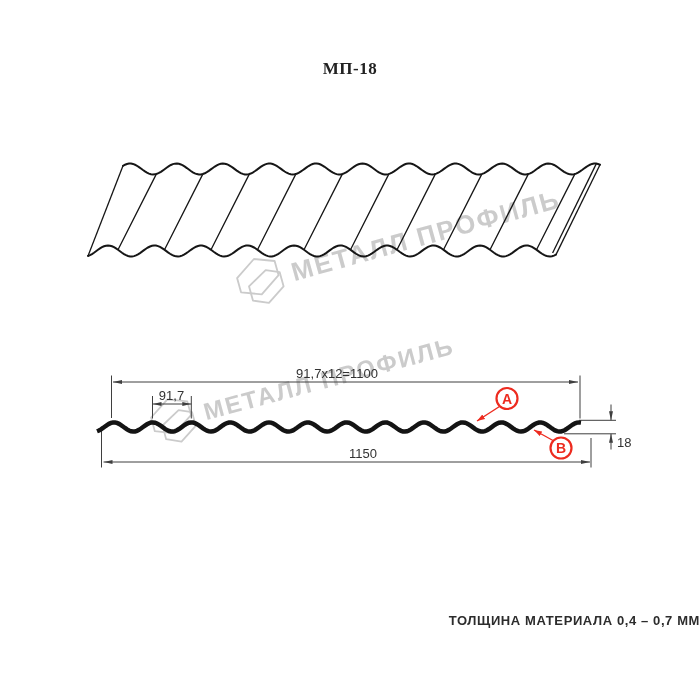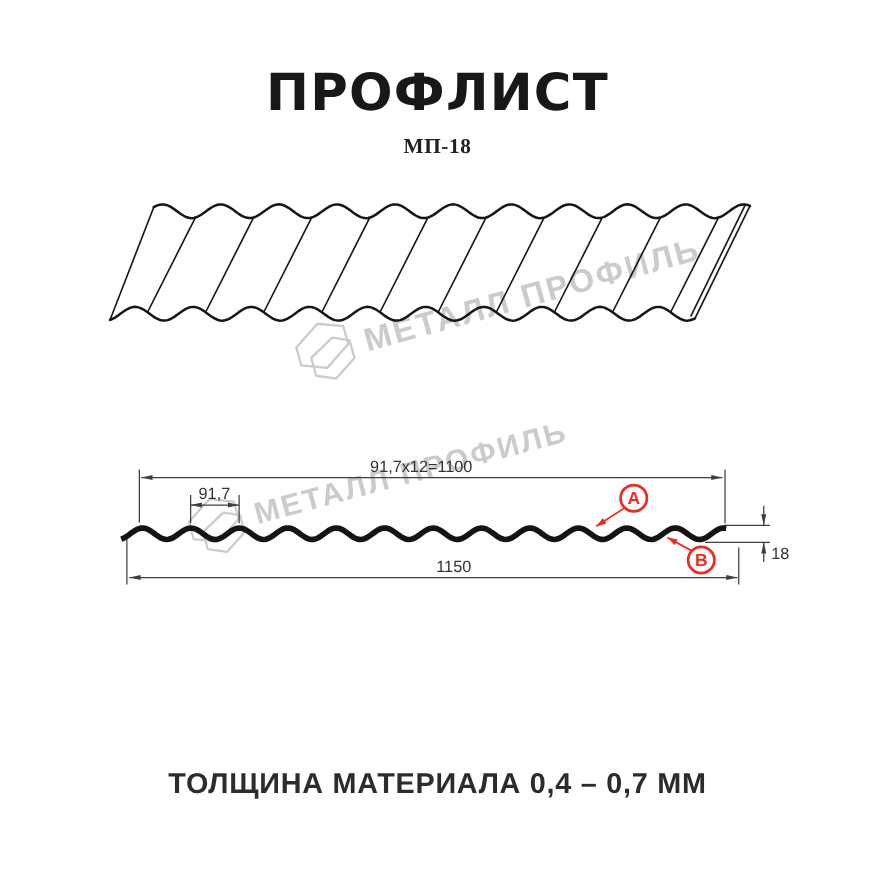--- a/index.html
+++ b/index.html
@@ -26,34 +26,33 @@
   }
   .wm1 { left:236px; top:262px; font-size:26px; letter-spacing:2px; transform:rotate(-15.5deg); }
   .wm2 { left:150px; top:402px; font-size:24px; letter-spacing:2px; transform:rotate(-15deg); }
   .wm svg { flex:0 0 auto; }
   
   .drawing { position:absolute; z-index:2; }
   .persp   { left:80px;  top:148px; }
   .section { left:85px;  top:350px; }
   
   .footer {
-    position:absolute; top:613px; left:0; width:700px; text-align:center;
-    font-size:23px; font-weight:bold; letter-spacing:0.6px; color:#2c2c2c; z-index:2;
+    position:absolute; top:613px; left:0; width:700px; text-align:right;
+    font-size:13px; font-weight:bold; letter-spacing:0.6px; color:#2c2c2c; z-index:2;
   }
   svg text { font-family:"Liberation Sans", sans-serif; }
   .dimtxt { font-size:13px; fill:#333333; }
   .redtxt { font-size:14px; font-weight:bold; fill:#ed2b1f; }
 </style>
 </head>
 <body>
 
 <div class="page">
 
   <div class="hdr">
-    <div class="title">ПРОФЛИСТ</div>
     <div class="subtitle">МП-18</div>
   </div>
 
   <div class="wm wm1">
     <svg width="50" height="52" viewBox="0 0 54 56">
       <g fill="none" stroke="#c6c6c6" stroke-width="2" stroke-linejoin="round">
         <path d="M4,18 L27,3 L48,11 L48,27 L25,42 L4,34 Z"></path>
         <path d="M14,30 L36,18 L50,24 L50,40 L30,53 L14,46 Z"></path>
       </g>
     </svg>

